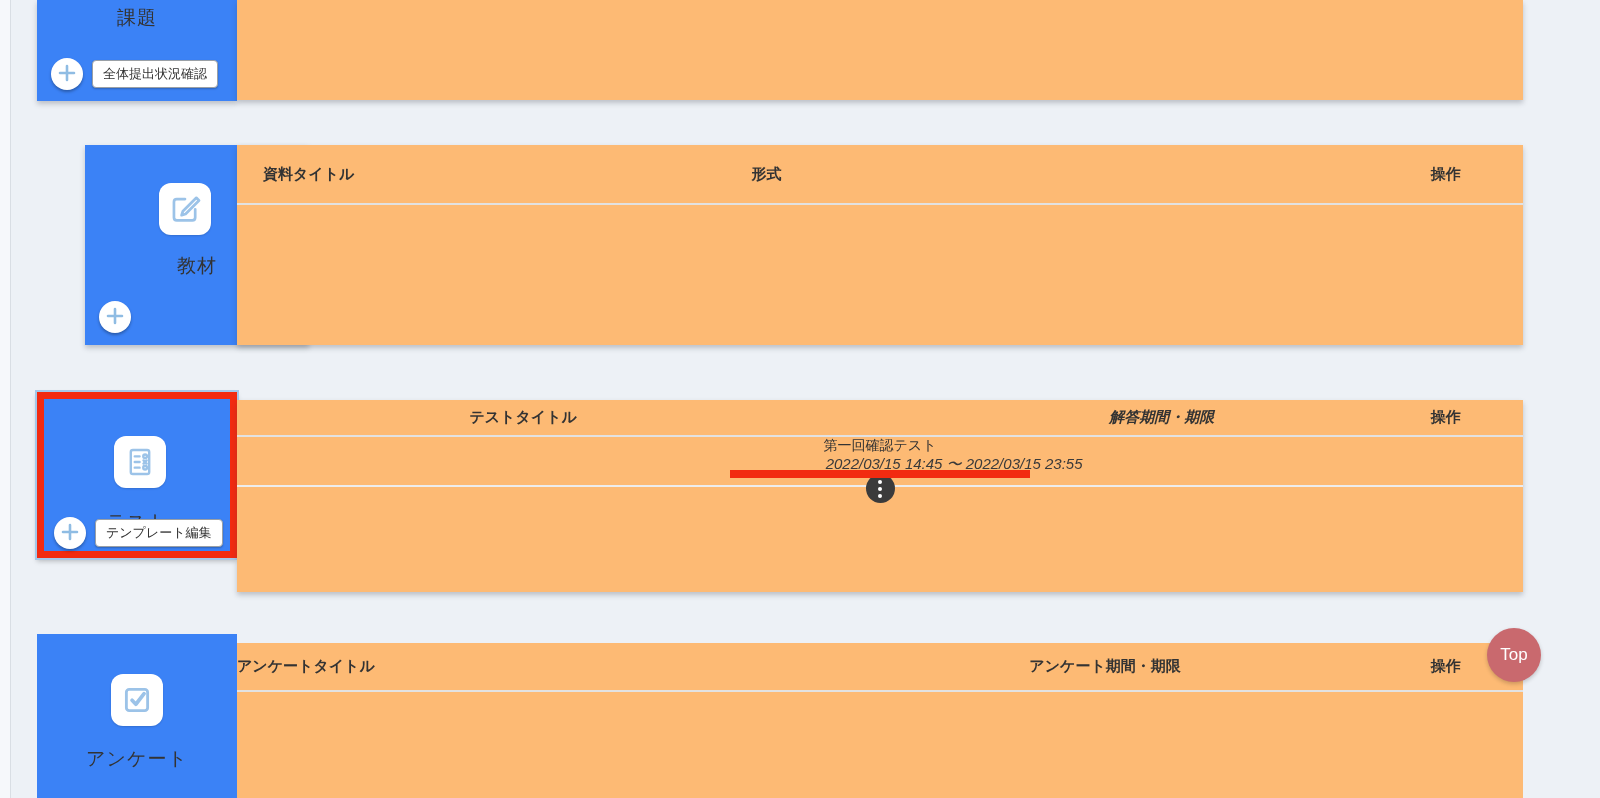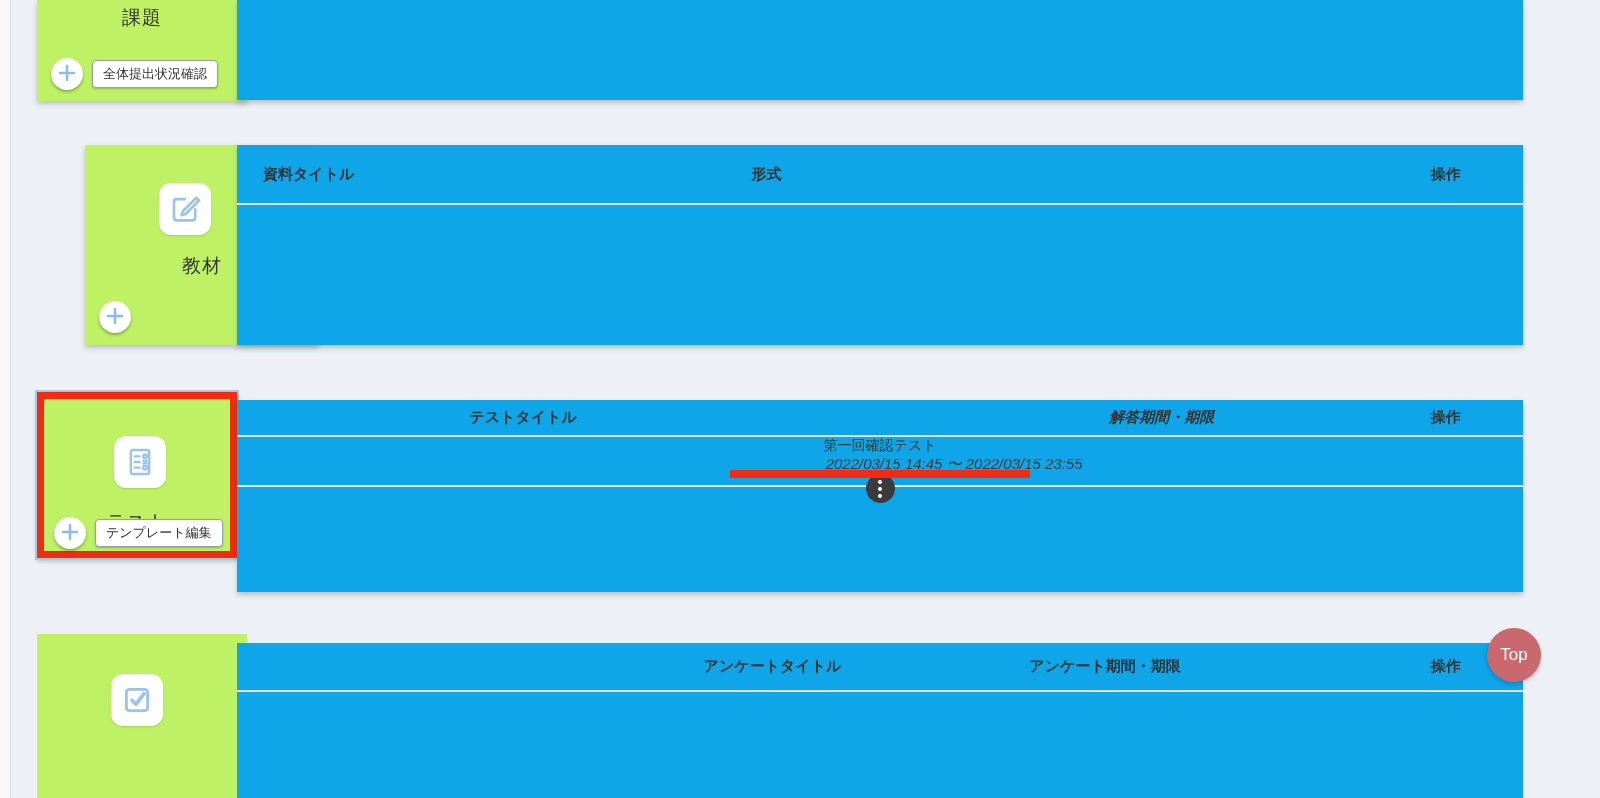--- a/index.html
+++ b/index.html
@@ -7,26 +7,25 @@
     width:1600px;height:798px;position:relative;overflow:hidden;
     background:#edf1f6;
     font-family:"Liberation Sans","DejaVu Sans",sans-serif;
     color:#333;
   }
   .left-strip{
     position:absolute;left:0;top:0;width:10px;height:798px;
     background:#f6f8fb;border-right:1px solid #d9dee4;
   }
   .tile{
-    position:absolute;background:#bef264;
+    position:absolute;background:#3b82f6;
     box-shadow:0 3px 5px rgba(60,70,80,.28);
-    padding-left:10px;
   }
   .panel{
-    position:absolute;background:#0ea5e9;
+    position:absolute;background:#fdba74;
     box-shadow:0 3px 5px rgba(60,70,80,.28);
   }
   .tile-label{
     position:absolute;left:0;width:100%;text-align:center;
     font-size:19px;color:#333;letter-spacing:1px;
   }
   .tile-icon{
     position:absolute;width:52px;height:52px;background:#fff;border-radius:12px;
     display:flex;align-items:center;justify-content:center;
     box-shadow:0 1px 2px rgba(0,0,0,.15);
@@ -68,21 +67,21 @@
     position:absolute;left:50%;transform:translateX(-50%);
     bottom:-4px;width:300px;height:8px;background:#f22b11;
   }
   .kebab-btn{
     width:29px;height:29px;border-radius:50%;background:#3b3b3b;border:none;
     display:flex;flex-direction:column;align-items:center;justify-content:center;
     gap:3px;margin:0 auto;cursor:pointer;padding:0;
   }
   .kebab-btn i{display:block;width:4px;height:4px;border-radius:50%;background:#fff;}
   
-  .c-anq-title{width:47%;text-align:right;}
+  .c-anq-title{width:47%;text-align:left;}
   .c-anq-period{width:41%;text-align:center;}
   .top-btn{
     position:absolute;left:1487px;top:628px;width:54px;height:54px;border-radius:50%;
     background:#c9696e;color:#fff;font-size:17px;border:none;cursor:pointer;
     display:flex;align-items:center;justify-content:center;z-index:20;
     box-shadow:0 2px 4px rgba(0,0,0,.2);
     font-family:"Liberation Sans","DejaVu Sans",sans-serif;
   }
   .highlight-tile{
     border:7px solid #f22b11;box-sizing:border-box;
@@ -184,20 +183,21 @@
   </div>
 </div>
 
 <div class="tile" style="left:37px;top:634px;width:200px;height:164px;box-shadow:none;">
   <div class="tile-icon" style="left:74px;top:40px;">
     <svg width="34" height="34" viewBox="0 0 24 24" fill="none" stroke="#9cc3e8" stroke-linecap="round" stroke-linejoin="round">
       <rect x="4.5" y="4.5" width="15" height="15" rx="2" stroke-width="2"></rect>
       <path d="M8.5 12.2l2.7 2.8L17 7.5" stroke-width="2.6"></path>
     </svg>
   </div>
+  <div class="tile-label" style="top:112px;">アンケート</div>
 </div>
 <div class="panel" style="left:237px;top:643px;width:1286px;height:155px;box-shadow:none;">
   <div class="header-row" style="height:47px;">
     <div class="c-anq-title">アンケートタイトル</div>
     <div class="c-anq-period">アンケート期間・期限</div>
     <div class="spacer"></div>
     <div class="c-ops">操作</div>
   </div>
 </div>
 

